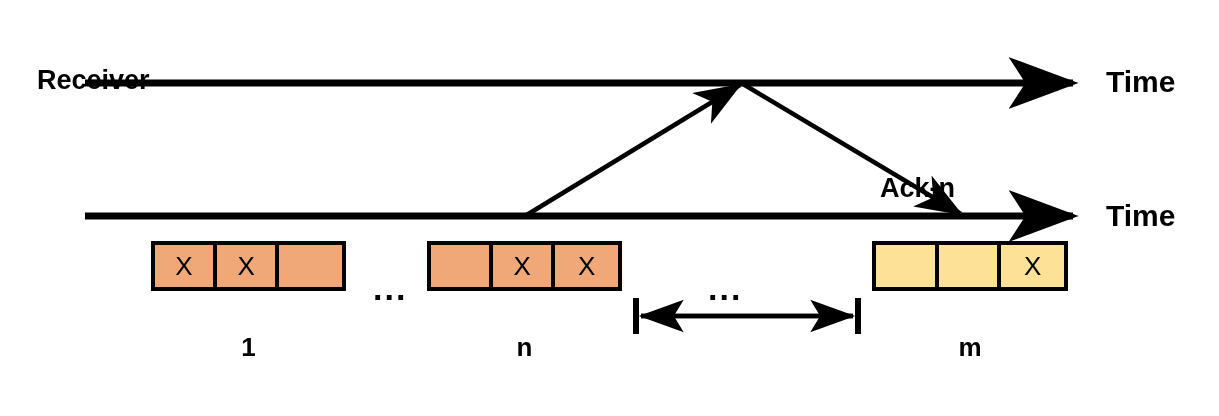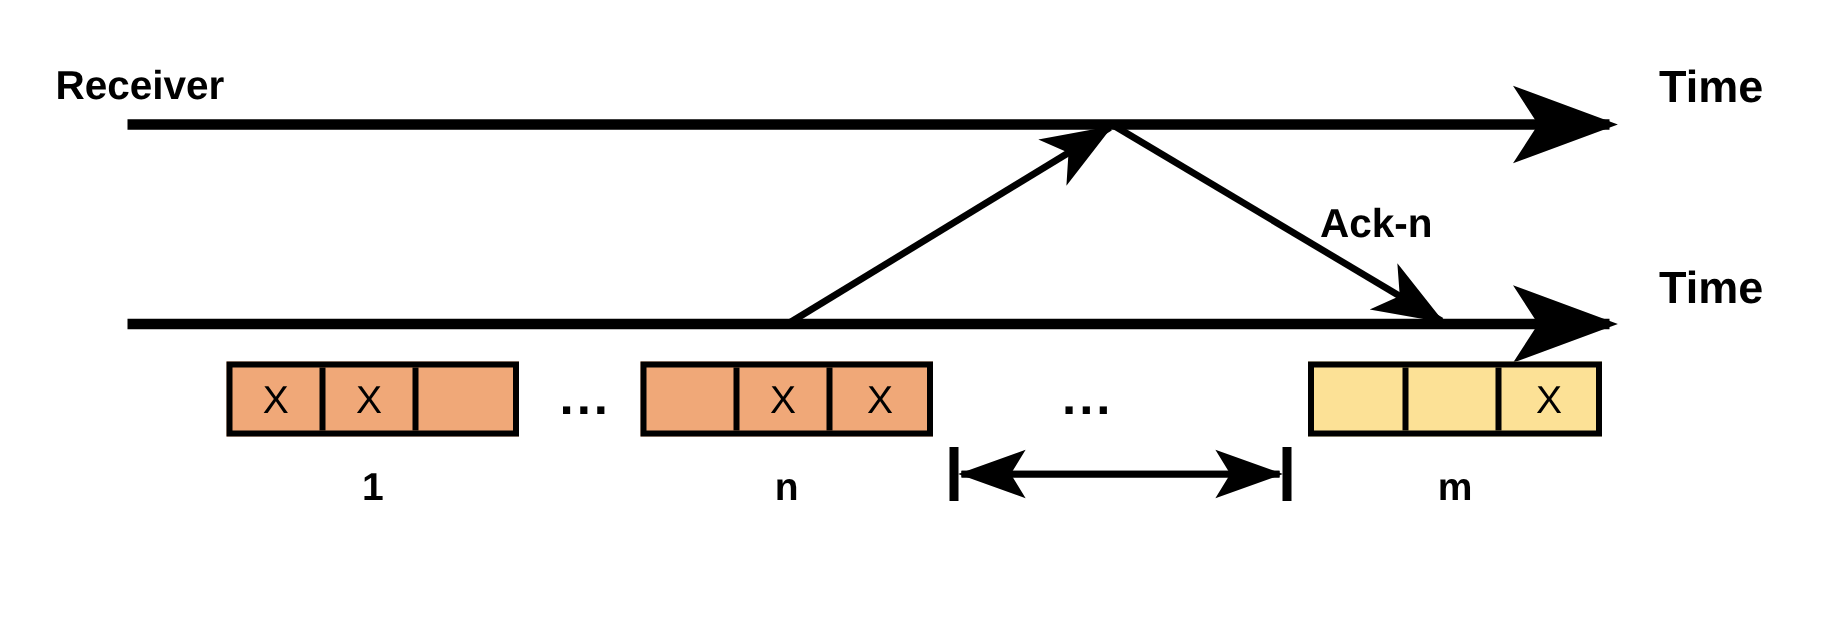--- a/index.html
+++ b/index.html
@@ -21,20 +21,21 @@
     top: 0;
     width: 1219px;
     height: 416px;
   }
   .lbl {
     position: absolute;
     font-family: "Liberation Sans", sans-serif;
     color: #000000;
     white-space: nowrap;
     line-height: 1;
+    margin-top: 23px;
   }
   .axis-name {
     font-size: 27px;
     font-weight: bold;
   }
   .time-lbl {
     font-size: 30px;
     font-weight: bold;
   }
   .ack-lbl {
@@ -110,21 +111,21 @@
 
     <line x1="641" y1="316" x2="853" y2="316" stroke="#000000" stroke-width="4.5" marker-end="url(#arrowGapR)"></line>
     <line x1="853" y1="316" x2="641" y2="316" stroke="#000000" stroke-width="4.5" marker-end="url(#arrowGapL)"></line>
   </svg>
 
   <div class="lbl axis-name" style="left:37px; top:44px;">Receiver</div>
   <div class="lbl time-lbl" style="left:1106px; top:44px;">Time</div>
 
   <div class="lbl time-lbl" style="left:1106px; top:178px;">Time</div>
 
-  <div class="lbl ack-lbl" style="left:880px; top:136px;">Ack-n</div>
+  <div class="lbl ack-lbl" style="left:880px; top:152px;">Ack-n</div>
 
   <div class="packet" style="left:151px; top:241px; width:195px; height:50px; background:#F0A878;">
     <div class="cell" style="width:63px;">X</div>
     <div class="cell" style="width:64px;">X</div>
     <div class="cell" style="width:64px;"></div>
   </div>
   <div class="lbl pkt-name" style="left:151px; top:311px; width:195px;">1</div>
 
   <div class="lbl ellipsis" style="left:373px; top:248px;">...</div>
 

